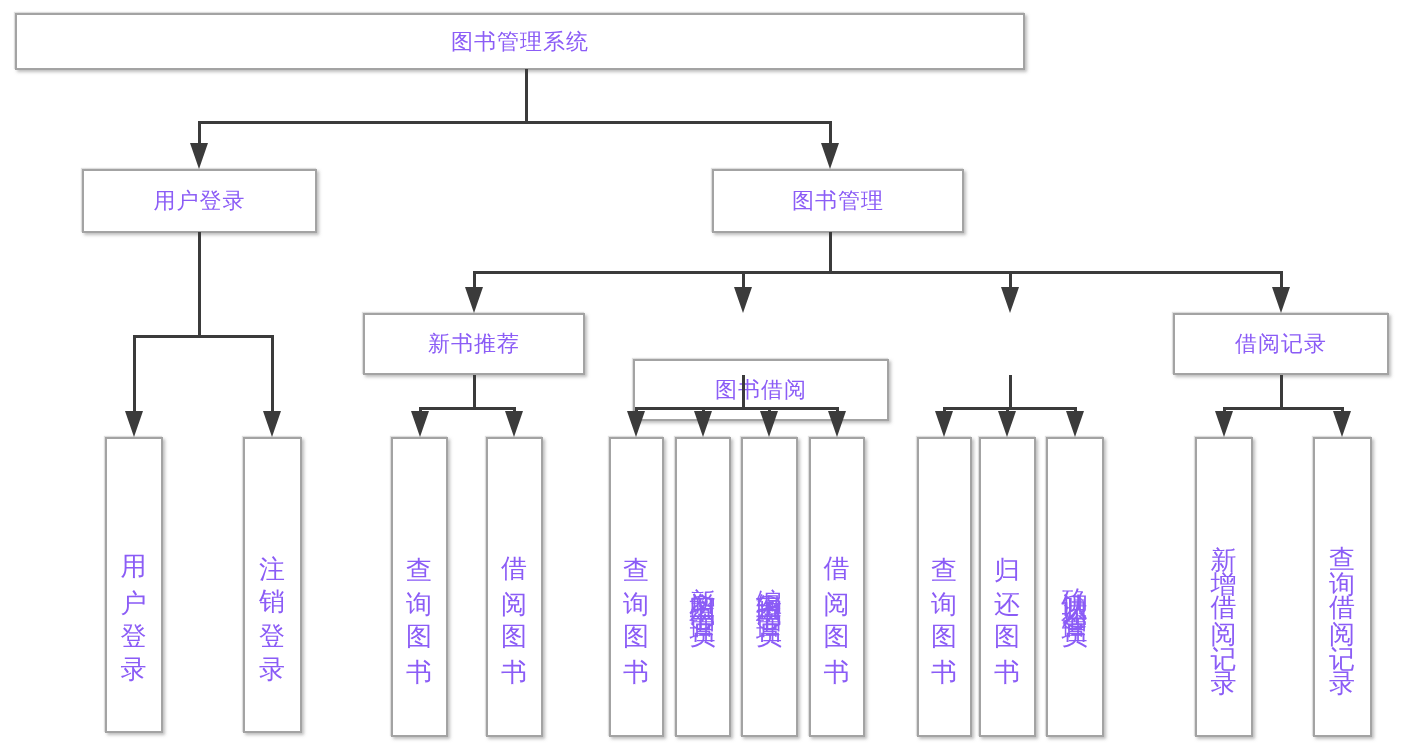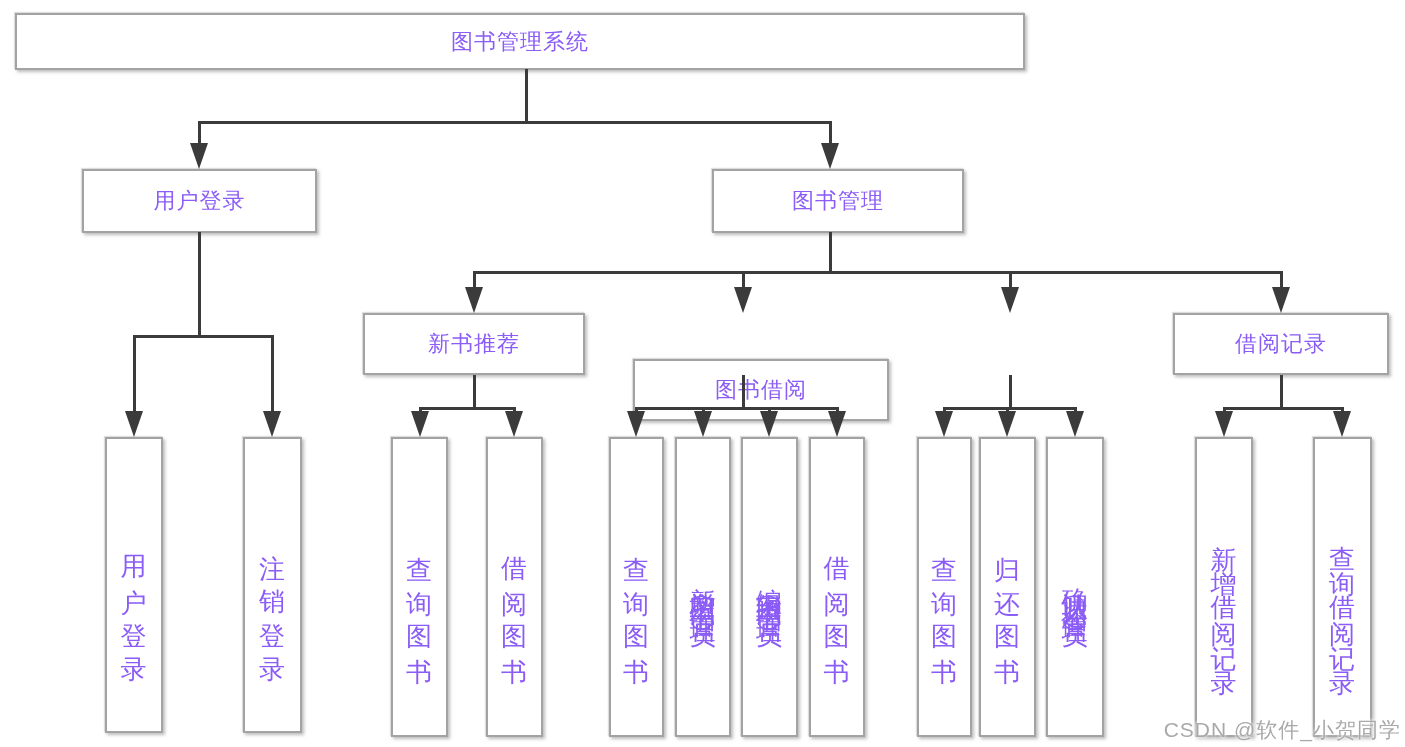--- a/index.html
+++ b/index.html
@@ -172,15 +172,14 @@
     <div class="arrowhead" style="left:1066px;top:411px;"></div>
 
     <div class="vline" style="left:1280px;top:375px;height:35px;"></div>
     <div class="hline" style="left:1223px;top:407px;width:121px;"></div>
     <div class="vline" style="left:1223px;top:407px;height:12px;"></div>
     <div class="arrowhead" style="left:1215px;top:411px;"></div>
     <div class="vline" style="left:1341px;top:407px;height:12px;"></div>
     <div class="arrowhead" style="left:1333px;top:411px;"></div>
   </div>
 
-  <div class="watermark">CSDN @软件_小贺同学</div>
 
 </div>
 
 </body></html>

